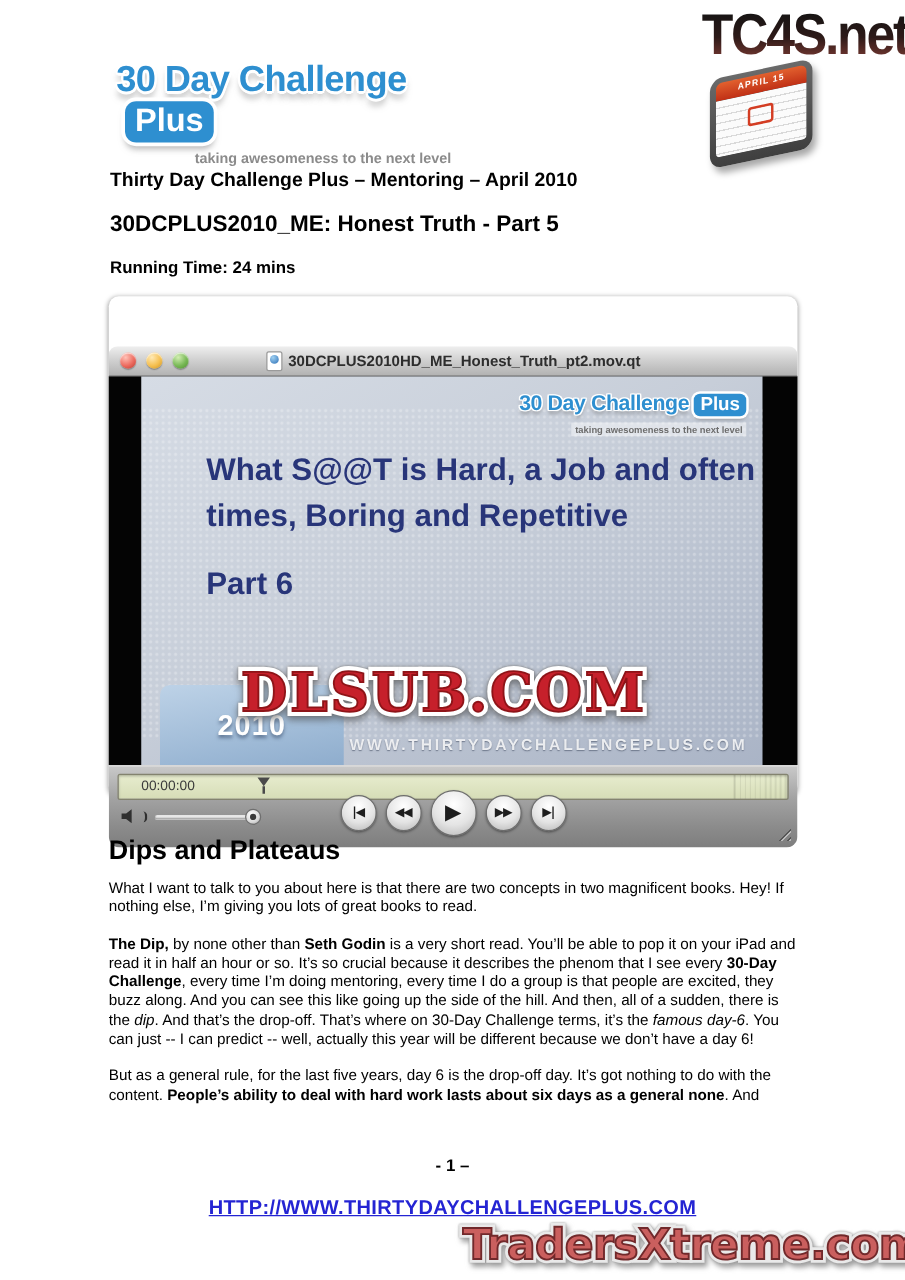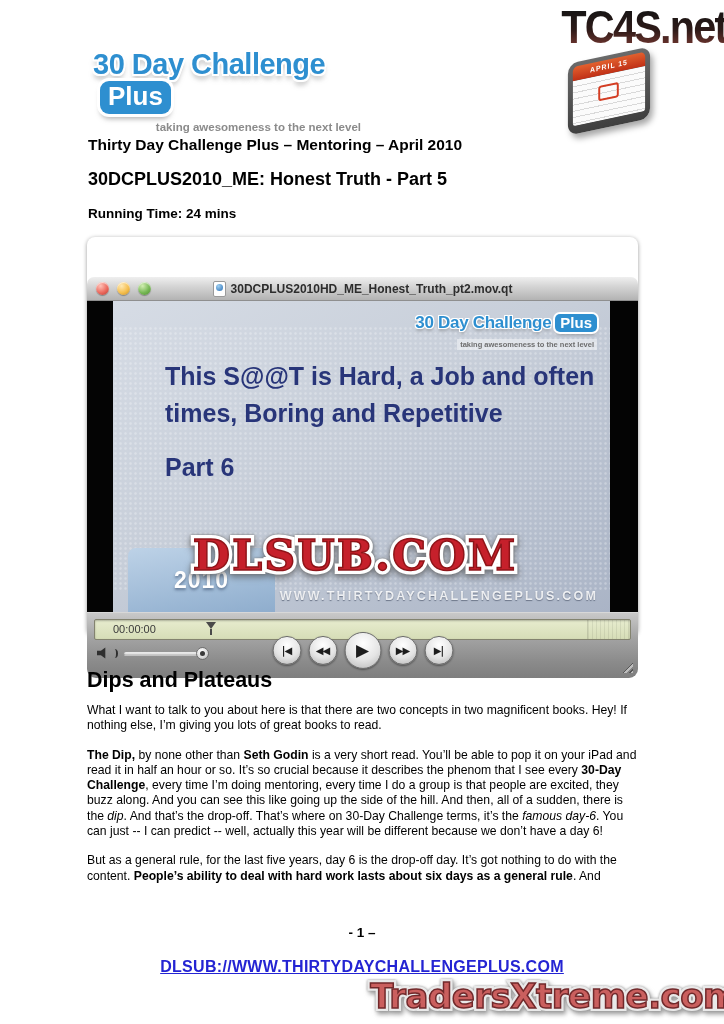--- a/index.html
+++ b/index.html
@@ -169,21 +169,21 @@
       <div class="video-frame">
         <div class="map-dots"></div>
 
         <div class="video-logo">
           <span class="vlogo-main">30 Day Challenge</span><span class="vlogo-plus">Plus</span>
           <br>
           <span class="vlogo-tag">taking awesomeness to the next level</span>
         </div>
 
         <div class="video-title">
-          <div>This S@@T is Hard, a Job and often</div>
+          <div>What S@@T is Hard, a Job and often</div>
           <div>times, Boring and Repetitive</div>
         </div>
 
         <div class="video-part">Part 6</div>
 
         <div class="year-box">
           <span class="year-label">2010</span>
         </div>
 
         <div class="video-site">WWW.THIRTYDAYCHALLENGEPLUS.COM</div>
@@ -239,26 +239,26 @@
 
   <div class="article">
     <h2>Dips and Plateaus</h2>
     <p>
       <span>What I want to talk to you about here is that there are two concepts in two magnificent books. Hey! If nothing else, I’m giving you lots of great books to read.</span>
     </p>
     <p>
       <span class="b">The Dip,</span><span> by none other than </span><span class="b">Seth Godin</span><span> is a very short read. You’ll be able to pop it on your iPad and read it in half an hour or so. It’s so crucial because it describes the phenom that I see every </span><span class="b">30-Day Challenge</span><span>, every time I’m doing mentoring, every time I do a group is that people are excited, they buzz along. And you can see this like going up the side of the hill. And then, all of a sudden, there is the </span><span class="i">dip</span><span>. And that’s the drop-off. That’s where on 30-Day Challenge terms, it’s the </span><span class="i">famous day-6</span><span>. You can just -- I can predict -- well, actually this year will be different because we don’t have a day 6!</span>
     </p>
     <p>
-      <span>But as a general rule, for the last five years, day 6 is the drop-off day. It’s got nothing to do with the content. </span><span class="b">People’s ability to deal with hard work lasts about six days as a general rule</span><span>. And</span>
+      <span>But as a general rule, for the last five years, day 6 is the drop-off day. It’s got nothing to do with the content. </span><span class="b">People’s ability to deal with hard work lasts about six days as a general none</span><span>. And</span>
     </p>
   </div>
 
   <div class="page-num">- 1 –</div>
   <div class="footer-link-wrap">
-    <a class="footer-link" href="#">DLSUB://WWW.THIRTYDAYCHALLENGEPLUS.COM</a>
+    <a class="footer-link" href="#">HTTP://WWW.THIRTYDAYCHALLENGEPLUS.COM</a>
   </div>
   <div class="tx-watermark">
     <span class="tx-outline">TradersXtreme.com</span>
     <span class="tx-fill">TradersXtreme.com</span>
   </div>
 
 </div>
 
 </body></html>

